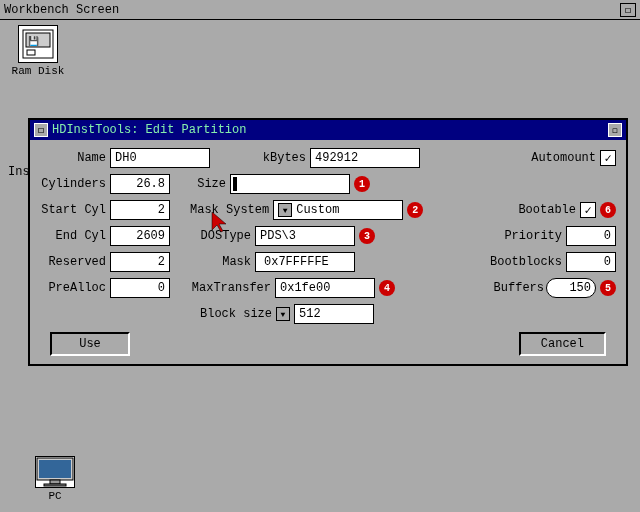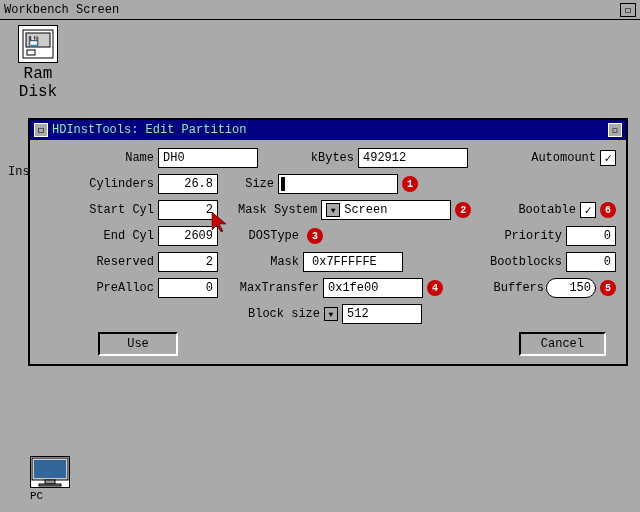--- a/index.html
+++ b/index.html
@@ -61,34 +61,34 @@
       width: 40px;
       height: 38px;
       border: 1px solid #000;
       background: #fff;
       display: flex;
       align-items: center;
       justify-content: center;
       font-size: 18px;
     }
     .ram-disk-label {
-      font-size: 16px;
+      font-size: 11px;
       color: #000;
       margin-top: 2px;
       text-align: center;
     }
 
     
     .pc-icon {
       position: absolute;
       bottom: 10px;
       left: 30px;
       display: flex;
       flex-direction: column;
-      align-items: flex-start;
+      align-items: center;
       width: 50px;
     }
     .pc-icon-img {
       width: 40px;
       height: 32px;
       border: 1px solid #000;
       background: #fff;
       display: flex;
       align-items: center;
       justify-content: center;
@@ -160,21 +160,20 @@
       justify-content: center;
       font-size: 9px;
       color: #000;
       cursor: pointer;
     }
 
     
     .dialog-content {
       padding: 8px 10px;
       background: #aaaaaa;
-      margin-left: 48px;
     }
 
     
     .row {
       display: flex;
       align-items: center;
       margin-bottom: 6px;
     }
 
     
@@ -346,36 +345,37 @@
         <span style="flex:1;"></span>
       </div>
 
       <div class="row">
         <span class="field-label">Start Cyl</span>
         <input class="field-input field-input-num" value="2" readonly="" style="">
         <span style="width:20px;"></span>
         <span class="field-label" style="min-width:65px;">Mask System</span>
         <div class="dropdown-field">
           <div class="dropdown-arrow">▼</div>
-          <span>Screen</span>
+          <span>Custom</span>
         </div>
         <div class="circle-badge">2</div>
         <span style="flex:1;"></span>
         <span class="field-label" style="min-width:auto;padding-right:4px;">Bootable</span>
         <div class="checkbox-box">
           <span>✓</span>
         </div>
         <div class="circle-badge">6</div>
       </div>
 
       <div class="row">
         <span class="field-label">End Cyl</span>
         <input class="field-input field-input-num" value="2609" readonly="" style="">
         <span style="width:20px;"></span>
         <span class="field-label" style="min-width:65px;">DOSType</span>
+        <input class="field-input" value="PDS\3" readonly="" style="width: 100px;">
         <div class="circle-badge">3</div>
         <span style="flex:1;"></span>
         <span class="field-label" style="min-width:auto;padding-right:4px;">Priority</span>
         <input class="field-input field-input-num" value="0" readonly="" style="width: 50px;">
       </div>
 
       <div class="row">
         <span class="field-label">Reserved</span>
         <input class="field-input field-input-num" value="2" readonly="" style="">
         <span style="width:20px;"></span>

